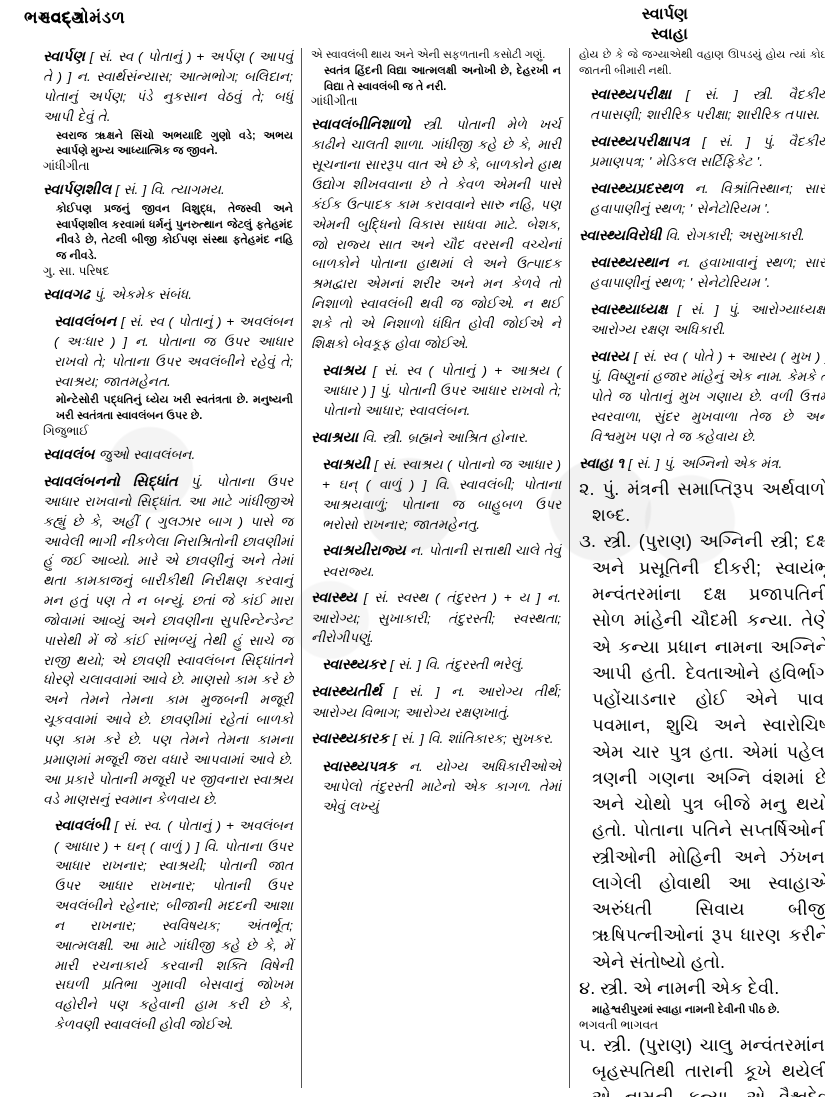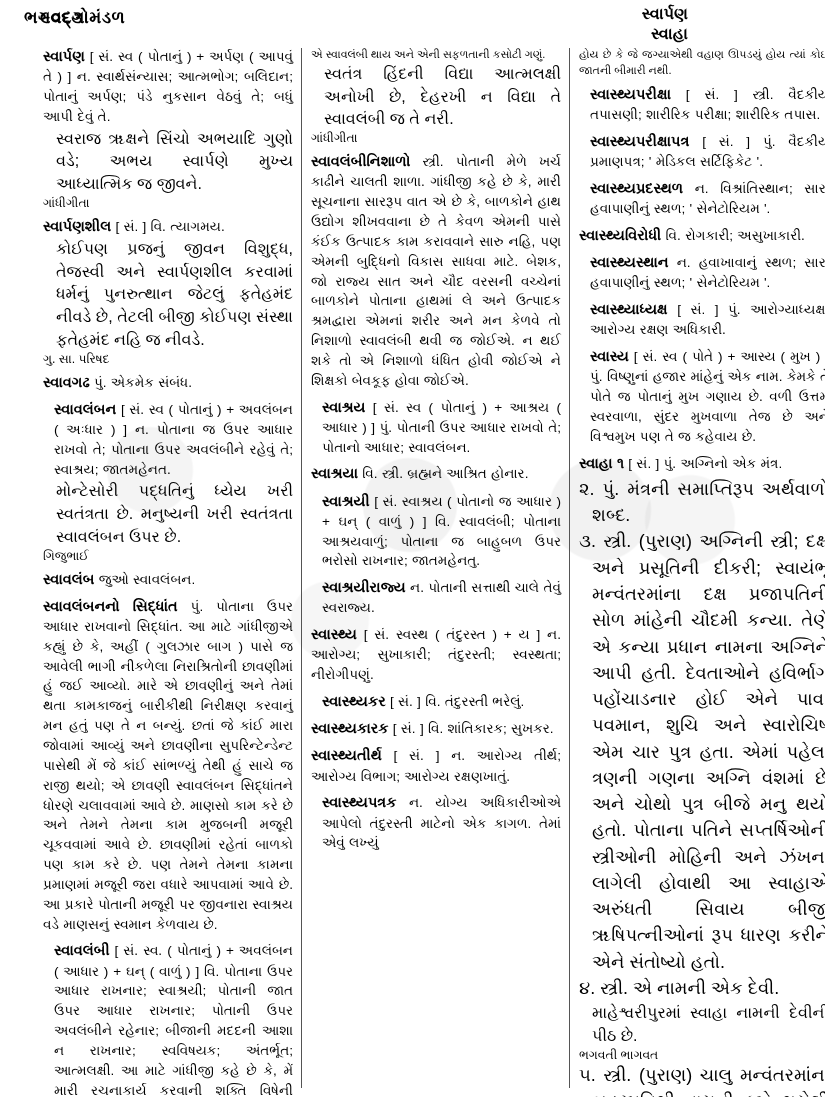--- a/index.html
+++ b/index.html
@@ -68,33 +68,35 @@
   .hw{
     font-weight:bold;
     font-size:14.5px;
   }
   .body-txt{
     font-size:13.6px;
     line-height:1.46;
     text-align:justify;
     text-justify:inter-word;
     word-spacing:0.5px;
+    font-style:italic;
   }
   .entry .body-txt{text-indent:0;}
   .hang{
     padding-left:11px;
     text-indent:-11px;
   }
   
   .quote{
-    font-size:16px;
+    font-size:11px;
     line-height:1.42;
     padding-left:13px;
     text-align:justify;
     margin-top:1px;
+    font-weight:bold;
   }
   .cite{
     font-size:12.3px;
     font-weight:normal;
     margin-top:0px;
   }
   .sense{
     font-size:18px;
     line-height:1.46;
     padding-left:13px;
@@ -269,33 +271,33 @@
         <div class="sense"></div>
         <div class="sense"></div>
         <div class="sense"></div>
         <div class="sense"></div>
         <div class="quote"></div>
         <div class="cite"></div>
       </div>
 
       <div class="entry">
         <div class="body-txt">
+          <span class="hw">સ્વાસ્થ્યતીર્થ</span>
+          <span>[ સં. ]</span>
+          <span>ન.</span>
+          <span>આરોગ્ય તીર્થ; આરોગ્ય વિભાગ; આરોગ્ય રક્ષણખાતું.</span>
+        </div>
+      </div>
+
+      <div class="entry">
+        <div class="body-txt">
           <span class="hw">સ્વાસ્થ્યકારક</span>
           <span>[ સં. ]</span>
           <span>વિ.</span>
           <span>શાંતિકારક; સુખકર.</span>
-        </div>
-      </div>
-
-      <div class="entry">
-        <div class="body-txt">
-          <span class="hw">સ્વાસ્થ્યતીર્થ</span>
-          <span>[ સં. ]</span>
-          <span>ન.</span>
-          <span>આરોગ્ય તીર્થ; આરોગ્ય વિભાગ; આરોગ્ય રક્ષણખાતું.</span>
         </div>
       </div>
 
       <div class="entry">
         <div class="body-txt hang">
           <span class="hw">સ્વાસ્થ્યપત્રક</span>
           <span></span>
           <span>ન.</span>
           <span>યોગ્ય અધિકારીઓએ આપેલો તંદુરસ્તી માટેનો એક કાગળ. તેમાં એવું લખ્યું</span>
         </div>

